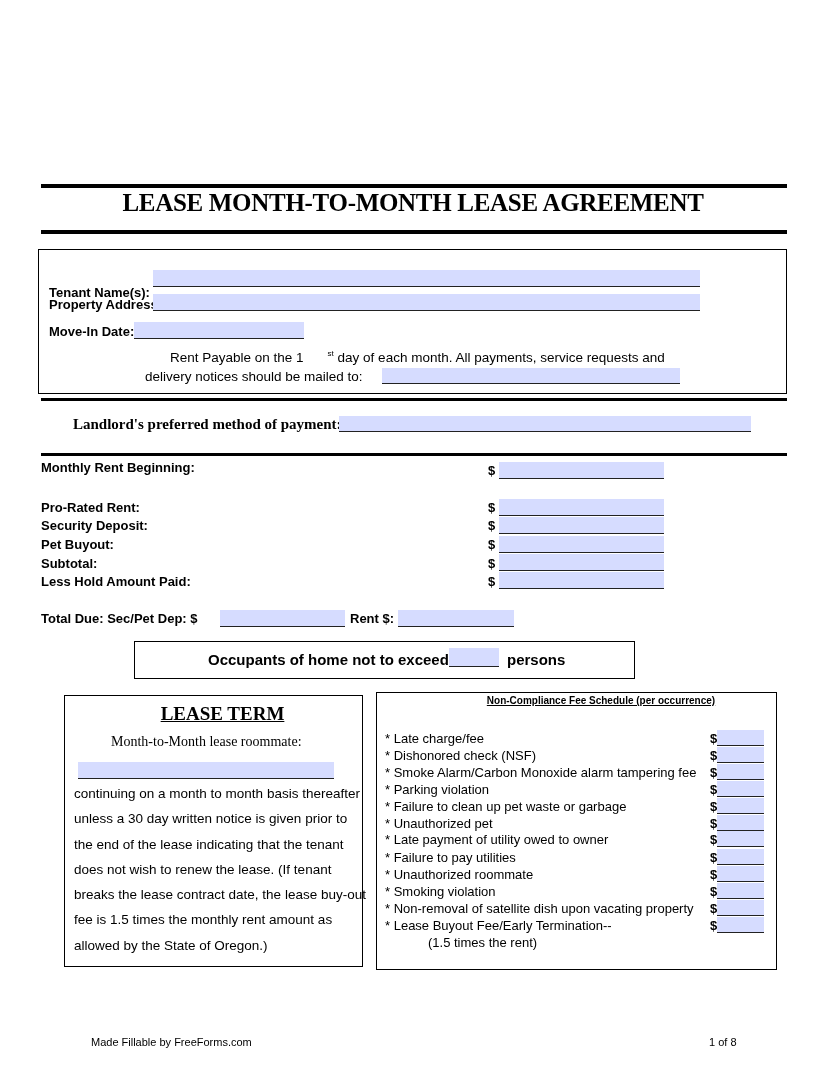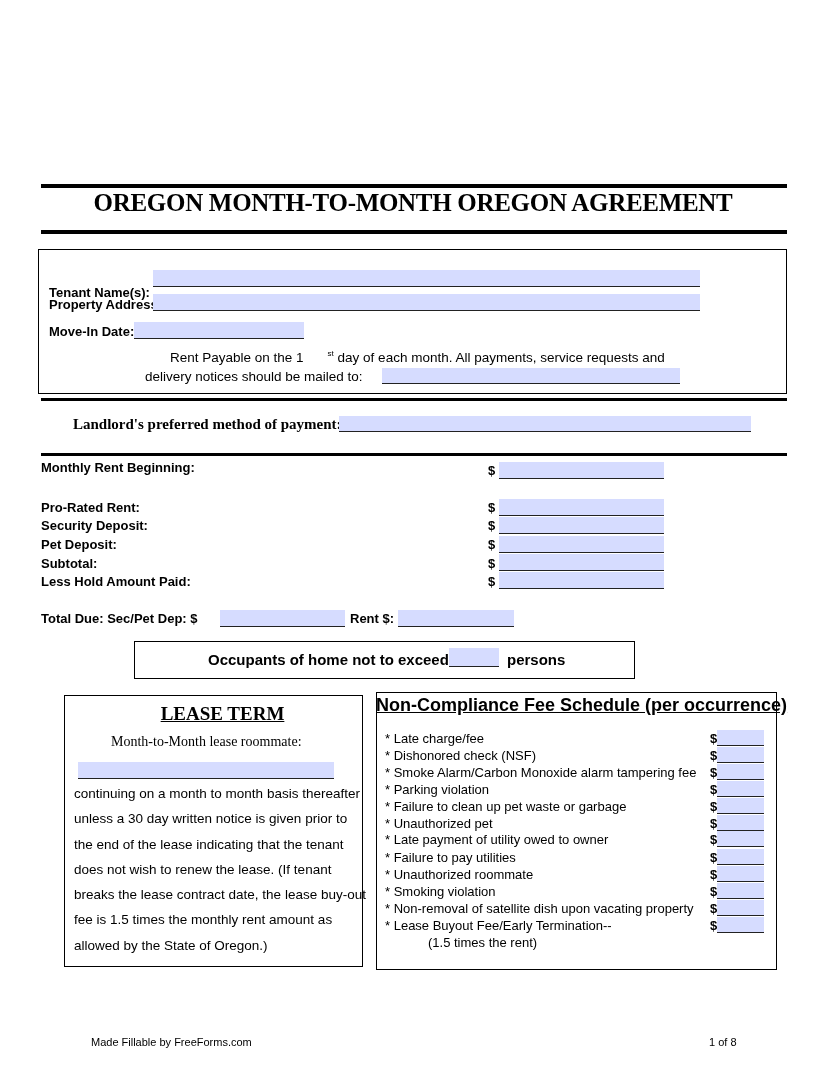--- a/index.html
+++ b/index.html
@@ -14,21 +14,21 @@
   .body-text { font-size: 13.5px; font-family: "Liberation Sans", sans-serif; }
   .fee-row { position: absolute; left: 385px; font-size: 13px; white-space: nowrap; }
   .dollar { position: absolute; font-weight: bold; font-size: 13px; }
   .lt-line { position: absolute; left: 74px; font-size: 13.5px; white-space: nowrap; }
   .footer { position: absolute; top: 1036px; font-size: 11px; font-family: "Liberation Sans", sans-serif; }
 </style>
 </head>
 <body>
 
 <div class="rule" style="top:184px;"></div>
-<div class="title">OREGON MONTH-TO-MONTH OREGON AGREEMENT</div>
+<div class="title">LEASE MONTH-TO-MONTH LEASE AGREEMENT</div>
 <div class="rule" style="top:230px;"></div>
 
 <div class="box" style="left:38px; top:249px; width:749px; height:145px;"></div>
 <div class="lbl" style="left:49px; top:285px;">Tenant Name(s):</div>
 <input class="field" style="left: 153px; top: 270px; width: 547px; height: 17px;" value="">
 <div class="lbl" style="left:49px; top:297px;">Property Address:</div>
 <input class="field" style="left: 153px; top: 294px; width: 547px; height: 17px;" value="">
 <div class="lbl" style="left:49px; top:324px;">Move-In Date:</div>
 <input class="field" style="left: 134px; top: 322px; width: 170px; height: 17px;" value="">
 <div class="abs body-text" style="left:170px; top:349px; white-space:nowrap;"><span>Rent Payable on the 1</span><sup style="font-size:8px;margin-left:24px;">st</sup><span> day of each month.  All payments, service requests and</span></div>
@@ -45,21 +45,21 @@
 <input class="field" style="left: 499px; top: 462px; width: 165px; height: 17px;">
 
 <div class="lbl" style="left:41px; top:500px;">Pro-Rated Rent:</div>
 <div class="dollar" style="left:488px; top:500px;">$</div>
 <input class="field" style="left: 499px; top: 499px; width: 165px; height: 17px;" value="">
 
 <div class="lbl" style="left:41px; top:518px;">Security Deposit:</div>
 <div class="dollar" style="left:488px; top:518px;">$</div>
 <input class="field" style="left: 499px; top: 517px; width: 165px; height: 17px;" value="">
 
-<div class="lbl" style="left:41px; top:537px;">Pet Deposit:</div>
+<div class="lbl" style="left:41px; top:537px;">Pet Buyout:</div>
 <div class="dollar" style="left:488px; top:537px;">$</div>
 <input class="field" style="left: 499px; top: 536px; width: 165px; height: 17px;" value="">
 
 <div class="lbl" style="left:41px; top:556px;">Subtotal:</div>
 <div class="dollar" style="left:488px; top:556px;">$</div>
 <input class="field" style="left: 499px; top: 554px; width: 165px; height: 17px;" value="">
 
 <div class="lbl" style="left:41px; top:574px;">Less  Hold Amount Paid:</div>
 <div class="dollar" style="left:488px; top:574px;">$</div>
 <input class="field" style="left: 499px; top: 572px; width: 165px; height: 17px;" value="">
@@ -80,21 +80,21 @@
 <input class="field" style="left: 78px; top: 762px; width: 256px; height: 17px;" value="">
 <div class="lt-line" style="top:786px;">continuing on a month to month basis thereafter</div>
 <div class="lt-line" style="top:811px;">unless a 30 day written notice is given prior to</div>
 <div class="lt-line" style="top:837px;">the end of the lease indicating that the tenant</div>
 <div class="lt-line" style="top:862px;">does not wish to renew the lease.  (If tenant</div>
 <div class="lt-line" style="top:887px;">breaks the lease contract date, the lease buy-out</div>
 <div class="lt-line" style="top:912px;">fee is 1.5 times the monthly rent amount as</div>
 <div class="lt-line" style="top:938px;">allowed by the State of Oregon.)</div>
 
 <div class="box" style="left:376px; top:692px; width:401px; height:278px;"></div>
-<div class="abs" style="left:376px; width:450px; top:695px; font-size:18px; font-weight:bold; text-decoration:underline;">Non-Compliance Fee Schedule (per occurrence)</div>
+<div class="abs" style="left:376px; width:450px; top:695px; text-align:center; font-size:10px; font-weight:bold; text-decoration:underline;">Non-Compliance Fee Schedule (per occurrence)</div>
 
 <div id="fee-rows">
     <div class="fee-row" style="top: 731px;">* Late charge/fee</div>
     <div class="dollar" style="left: 710px; top: 731px;">$</div>
     <input class="field" value="" style="left: 717px; top: 730px; width: 47px; height: 16px;">
     <div class="fee-row" style="top: 748px;">* Dishonored check (NSF)</div>
     <div class="dollar" style="left: 710px; top: 748px;">$</div>
     <input class="field" value="" style="left: 717px; top: 747px; width: 47px; height: 16px;">
     <div class="fee-row" style="top: 765px;">* Smoke Alarm/Carbon Monoxide alarm tampering fee</div>
     <div class="dollar" style="left: 710px; top: 765px;">$</div>

